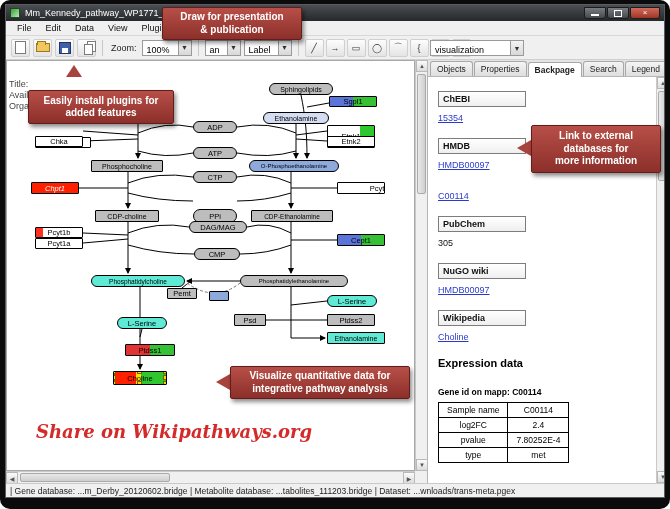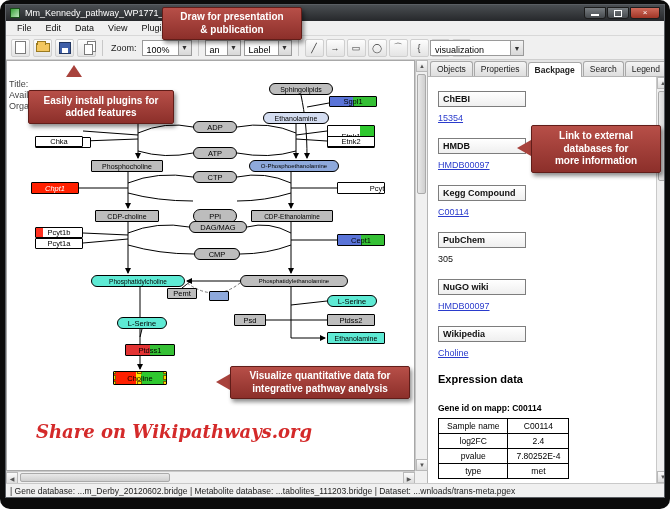--- a/index.html
+++ b/index.html
@@ -286,21 +286,21 @@
             <div class="tab">Properties</div>
             <div class="tab active">Backpage</div>
             <div class="tab">Search</div>
             <div class="tab">Legend</div>
           </div>
         <div id="panel-body">
           <div id="backpage">
             <div id="bp-sections">
                 <div class="bp-section"><div class="bp-header">ChEBI</div><a class="bp-link">15354</a></div>
                 <div class="bp-section"><div class="bp-header">HMDB</div><a class="bp-link">HMDB00097</a></div>
-                <div class="bp-section"><div class="bp-header">Kegg Compound</div><a class="bp-link">C00114</a></div>
+                <div class="bp-section"><a class="bp-link">C00114</a></div>
                 <div class="bp-section"><div class="bp-header">PubChem</div><a class="bp-plain">305</a></div>
                 <div class="bp-section"><div class="bp-header">NuGO wiki</div><a class="bp-link">HMDB00097</a></div>
                 <div class="bp-section"><div class="bp-header">Wikipedia</div><a class="bp-link">Choline</a></div>
               </div>
             <div id="expr-title">Expression data</div>
             <div id="gene-id-line">Gene id on mapp: C00114</div>
             <table id="expr-table">
                 <tbody>
                   <tr>
                     <td>Sample name</td>

